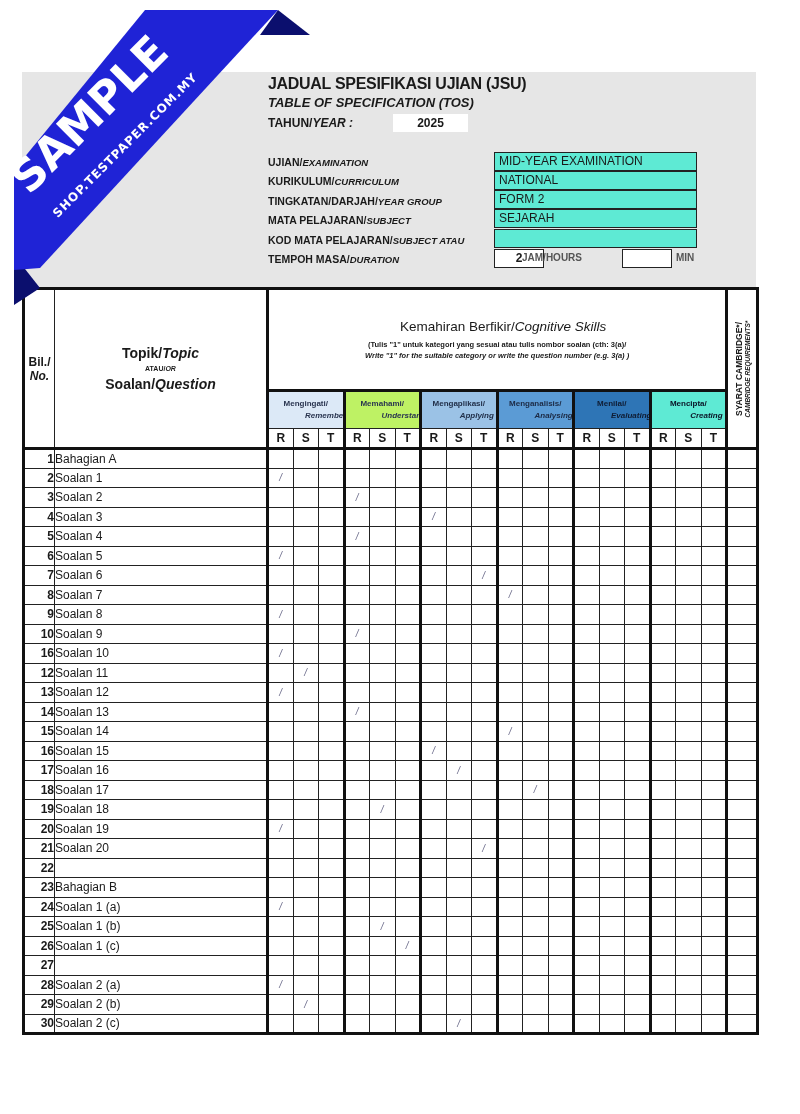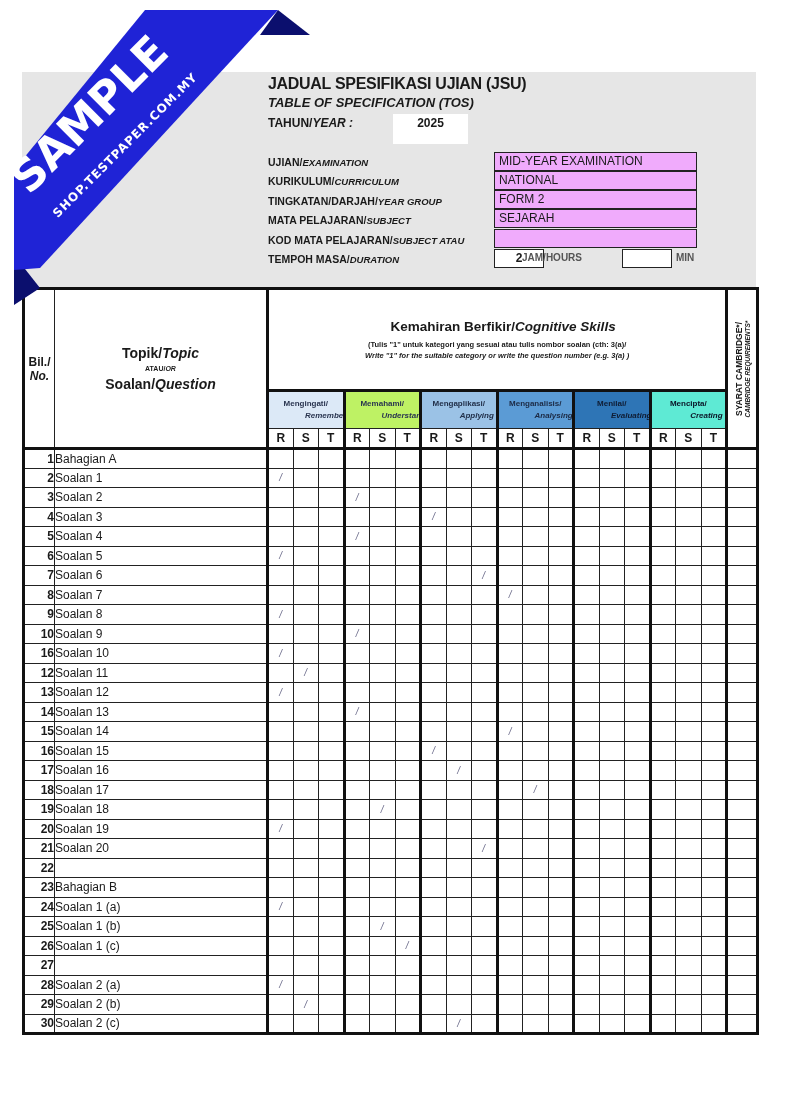--- a/index.html
+++ b/index.html
@@ -9,27 +9,27 @@
   }
   .header-band {
     position: absolute; left: 22px; top: 72px; width: 734px; height: 215px;
     background: #e6e6e6;
   }
   .title-main { position: absolute; left: 268px; top: 75px; font-size: 16px; font-weight: bold; letter-spacing: -0.3px; }
   .title-sub { position: absolute; left: 268px; top: 95px; font-size: 13px; font-weight: bold; font-style: italic; }
   .year-label { position: absolute; left: 268px; top: 116px; font-size: 12px; font-weight: bold; }
   .year-label i { font-style: italic; }
   .year-value {
-    position: absolute; left: 393px; top: 114px; width: 75px; height: 30px; background: #fff;
+    position: absolute; left: 393px; top: 114px; width: 75px; height: 18px; background: #fff;
     font-size: 12px; font-weight: bold; text-align: center; line-height: 18px;
   }
   .meta-label { position: absolute; left: 268px; font-size: 10.5px; font-weight: bold; }
   .meta-label .en { font-style: italic; font-size: 9.5px; }
   .meta-box {
-    position: absolute; left: 494px; width: 203px; height: 19px; background: #f0abfc;
+    position: absolute; left: 494px; width: 203px; height: 19px; background: #5eead4;
     border: 1px solid #222; box-sizing: border-box; font-size: 12px; padding-left: 4px; line-height: 17px;
   }
   .dur-hours { position: absolute; left: 494px; top: 249px; width: 50px; height: 19px; background:#fff; border:1px solid #222; box-sizing:border-box; text-align:center; font-size:12px; font-weight:bold; line-height:17px; }
   .dur-hours-label { position: absolute; left: 522px; top: 252px; font-size: 10px; font-weight: bold; color: #555; }
   .dur-min { position: absolute; left: 622px; top: 249px; width: 50px; height: 19px; background:#fff; border:1px solid #222; box-sizing:border-box; }
   .dur-min-label { position: absolute; left: 676px; top: 252px; font-size: 10px; font-weight: bold; color: #555; }
 
   
   table.tos {
     position: absolute; left: 22px; top: 287px; border-collapse: collapse; table-layout: fixed;
@@ -40,21 +40,21 @@
   .thick-r { border-right: 3px solid #111 !important; }
   .thick-t { border-top: 3px solid #111 !important; }
   .thick-b { border-bottom: 3px solid #111 !important; }
   th.bil { font-size: 12px; font-weight: bold; text-align: center; vertical-align: middle; }
   th.bil i { display: block; }
   th.topic { text-align: center; vertical-align: middle; font-weight: bold; }
   th.topic .t1 { font-size: 14px; }
   th.topic .t2 { font-size: 7px; margin: 4px 0; }
   th.topic .t3 { font-size: 14px; }
   th.cog { text-align: center; vertical-align: middle; height: 102px; }
-  th.cog .c1 { font-size: 13.5px; font-weight: bold; padding-left: 12px; }
+  th.cog .c1 { font-size: 13.5px; font-weight: normal; padding-left: 12px; }
   th.cog .c2 { font-size: 7.5px; font-weight: bold; margin-top: 6px; }
   th.cog .c3 { font-size: 7.5px; font-weight: bold; font-style: italic; margin-top: 2px; }
   th.cam { width: 32px; position: relative; }
   th.cam .vtext {
     position: absolute; left: 50%; top: 50%; transform: translate(-50%, -50%) rotate(-90deg);
     white-space: nowrap; text-align: center; font-weight: bold;
   }
   th.cam .v1 { font-size: 8.5px; display: block; }
   th.cam .v2 { font-size: 6.5px; font-style: italic; display: block; }
   th.level { height: 38px; font-size: 8px; font-weight: bold; text-align: center; vertical-align: middle; line-height: 12px; }

